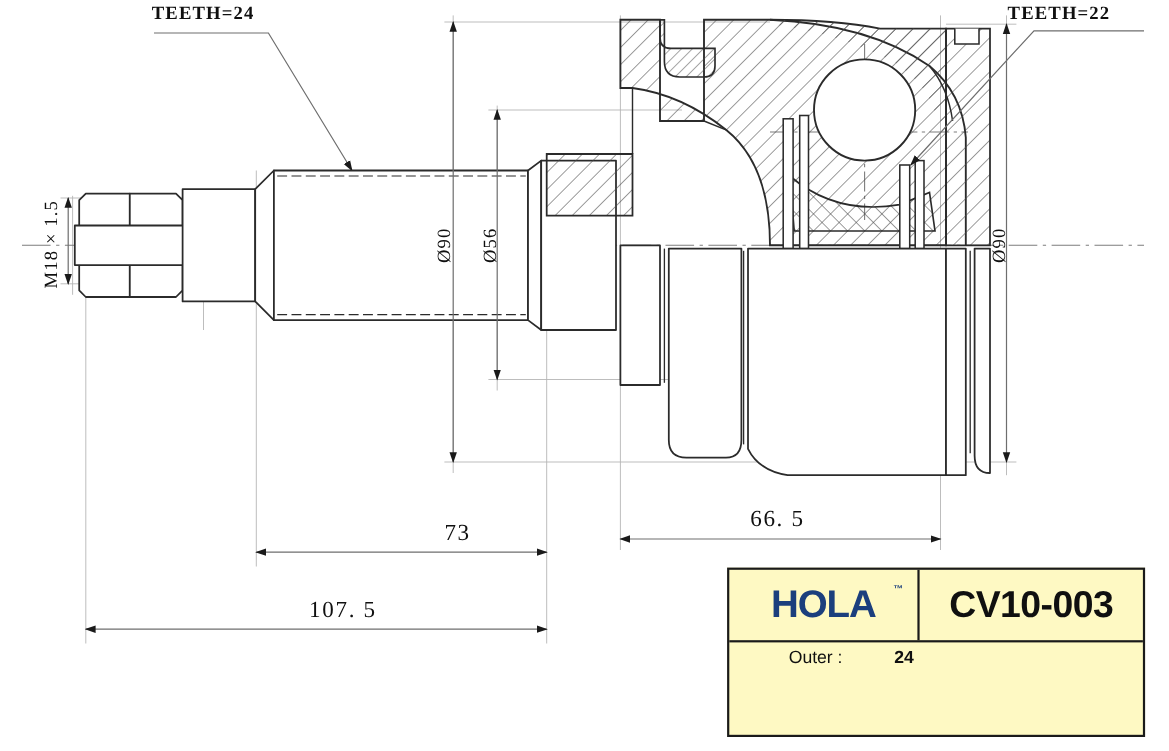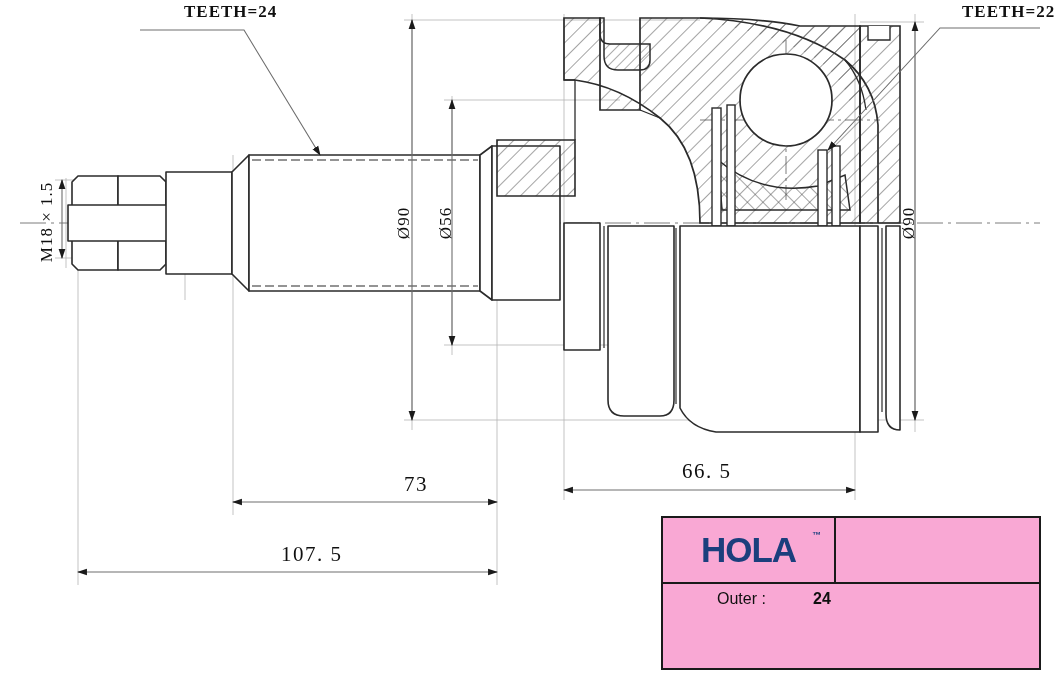--- a/index.html
+++ b/index.html
@@ -29,21 +29,20 @@
     position: absolute;
     font-family: "Liberation Serif", serif;
     color: #101010;
     white-space: nowrap;
     letter-spacing: 0.5px;
   }
   .teeth-label {
     font-size: 17px;
     font-weight: 600;
     letter-spacing: 1px;
-    margin-left: 46px;
   }
   .dim-label {
     font-size: 21px;
     letter-spacing: 1.5px;
   }
   .dia-label {
     font-size: 17px;
     letter-spacing: 1px;
     transform-origin: 50% 50%;
   }
@@ -51,21 +50,21 @@
     transform: rotate(-90deg);
   }
   
   #info-box {
     position: absolute;
     left: 661px;
     top: 516px;
     width: 380px;
     height: 154px;
     border: 2px solid #1a1a1a;
-    background: #f9a8d4;
+    background: #fef9c3;
     box-sizing: border-box;
   }
   #info-top {
     display: flex;
     height: 66px;
     border-bottom: 2px solid #1a1a1a;
     box-sizing: border-box;
   }
   #brand-cell {
     width: 173px;
@@ -299,20 +298,23 @@
   <div class="lbl dim-label" style="left:682px; top:459px;">66. 5</div>
 
   <div class="lbl dim-label" style="left:281px; top:542px;">107. 5</div>
 
   <div id="info-box">
     <div id="info-top">
       <div id="brand-cell">
         <div id="brand-logo">HOLA</div>
         <div id="brand-tm">™</div>
       </div>
+      <div id="partno-cell">
+        <div id="partno-text">CV10-003</div>
+      </div>
     </div>
     <div id="info-bottom">
       <div class="spec-row">
         <span class="spec-key">Outer :</span>
         <span class="spec-val">24</span>
       </div>
     </div>
   </div>
 
 </div>

